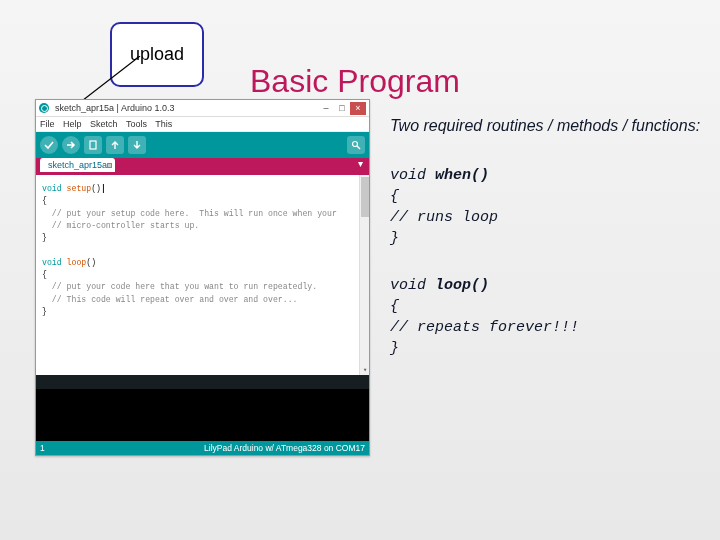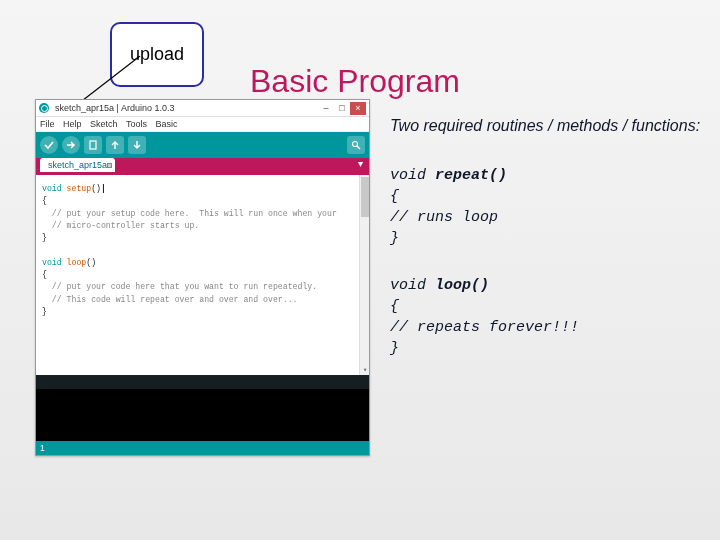--- a/index.html
+++ b/index.html
@@ -195,21 +195,21 @@
 </div>
 <svg class="callout-line">
   <line x1="75" y1="0" x2="0" y2="58" stroke="#000" stroke-width="1.2"></line>
 </svg>
 
 <div class="title">Basic Program</div>
 
 <div class="right-text">
   <div class="intro">Two required routines / methods / functions:</div>
 
-  <div class="codeblock"><span>void </span><span class="kw">repeat()</span>
+  <div class="codeblock"><span>void </span><span class="kw">when()</span>
 <span>{</span>
 <span>// runs loop</span>
 <span>}</span></div>
 
   <div class="codeblock"><span>void </span><span class="kw">loop()</span>
 <span>{</span>
 <span>// repeats forever!!!</span>
 <span>}</span></div>
 </div>
 
@@ -219,21 +219,21 @@
     <span class="ttl">sketch_apr15a | Arduino 1.0.3</span>
     <span class="winbtn">–</span>
     <span class="winbtn">□</span>
     <span class="winbtn close">×</span>
   </div>
   <div class="ide-menubar">
     <span>File</span>
     <span>Help</span>
     <span>Sketch</span>
     <span>Tools</span>
-    <span>Basic</span>
+    <span>This</span>
   </div>
   <div class="ide-toolbar">
     <span class="tbtn">
       <svg width="10" height="10">
           <path d="M1 5 L4 8 L9 2" stroke="#fff" stroke-width="1.6" fill="none"></path>
         </svg>
     </span>
     <span class="tbtn">
       <svg width="10" height="10">
           <path d="M1 5 L8 5 M5 2 L8 5 L5 8" stroke="#fff" stroke-width="1.6" fill="none"></path>
@@ -279,14 +279,15 @@
     <div class="scrollbar">
       <div class="arr" style="top:0">▴</div>
       <div class="thumb"></div>
       <div class="arr" style="bottom:0">▾</div>
     </div>
   </div>
   <div class="blackbar"></div>
   <div class="console"></div>
   <div class="statusbar">
     <span class="ln">1</span>
+    <span class="board">LilyPad Arduino w/ ATmega328 on COM17</span>
   </div>
 </div>
 
 </body></html>

